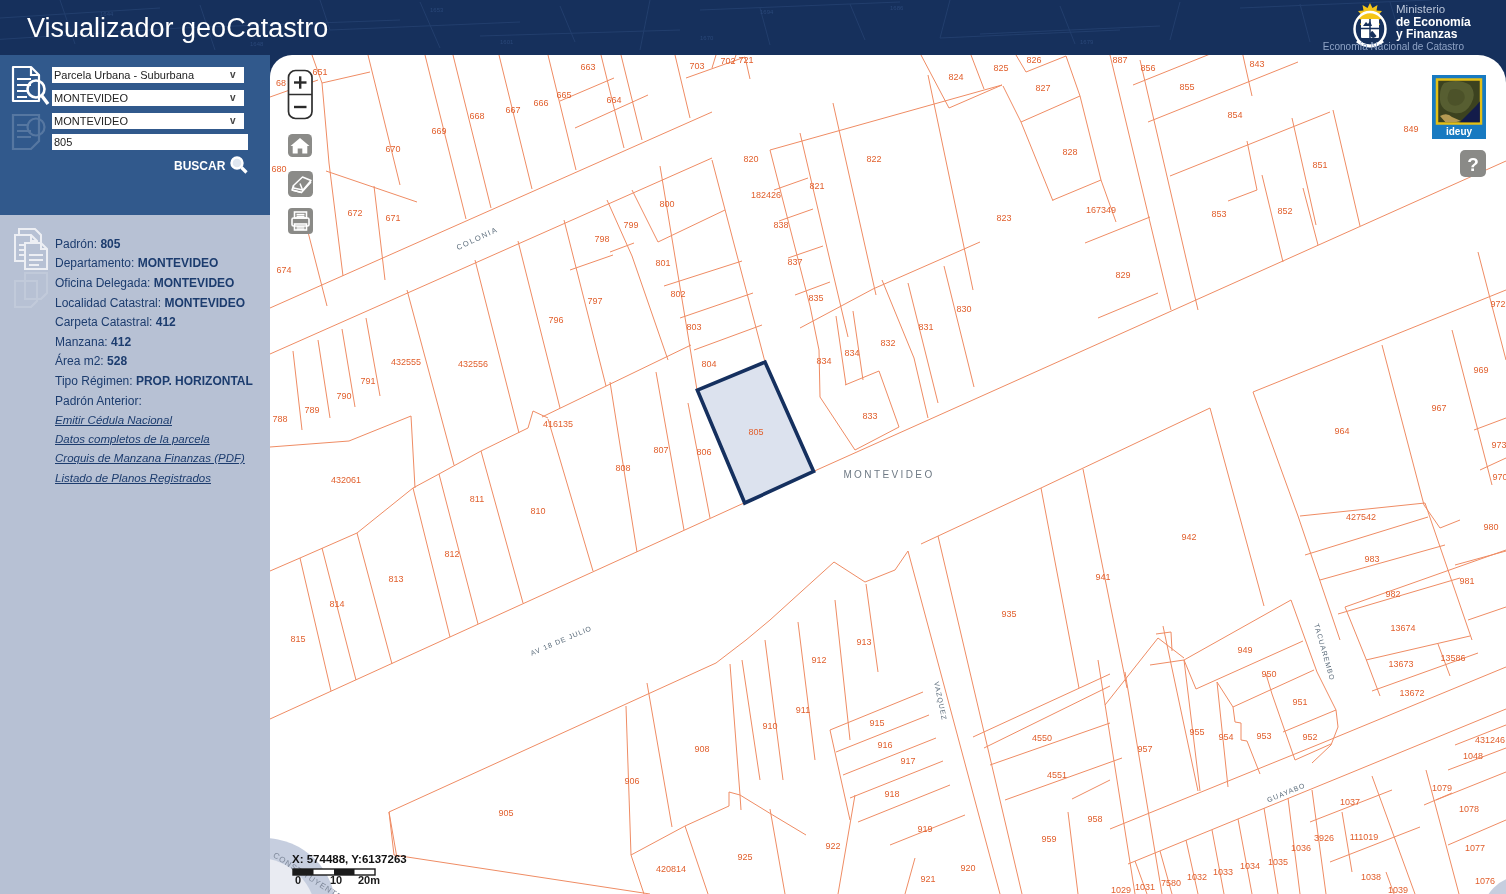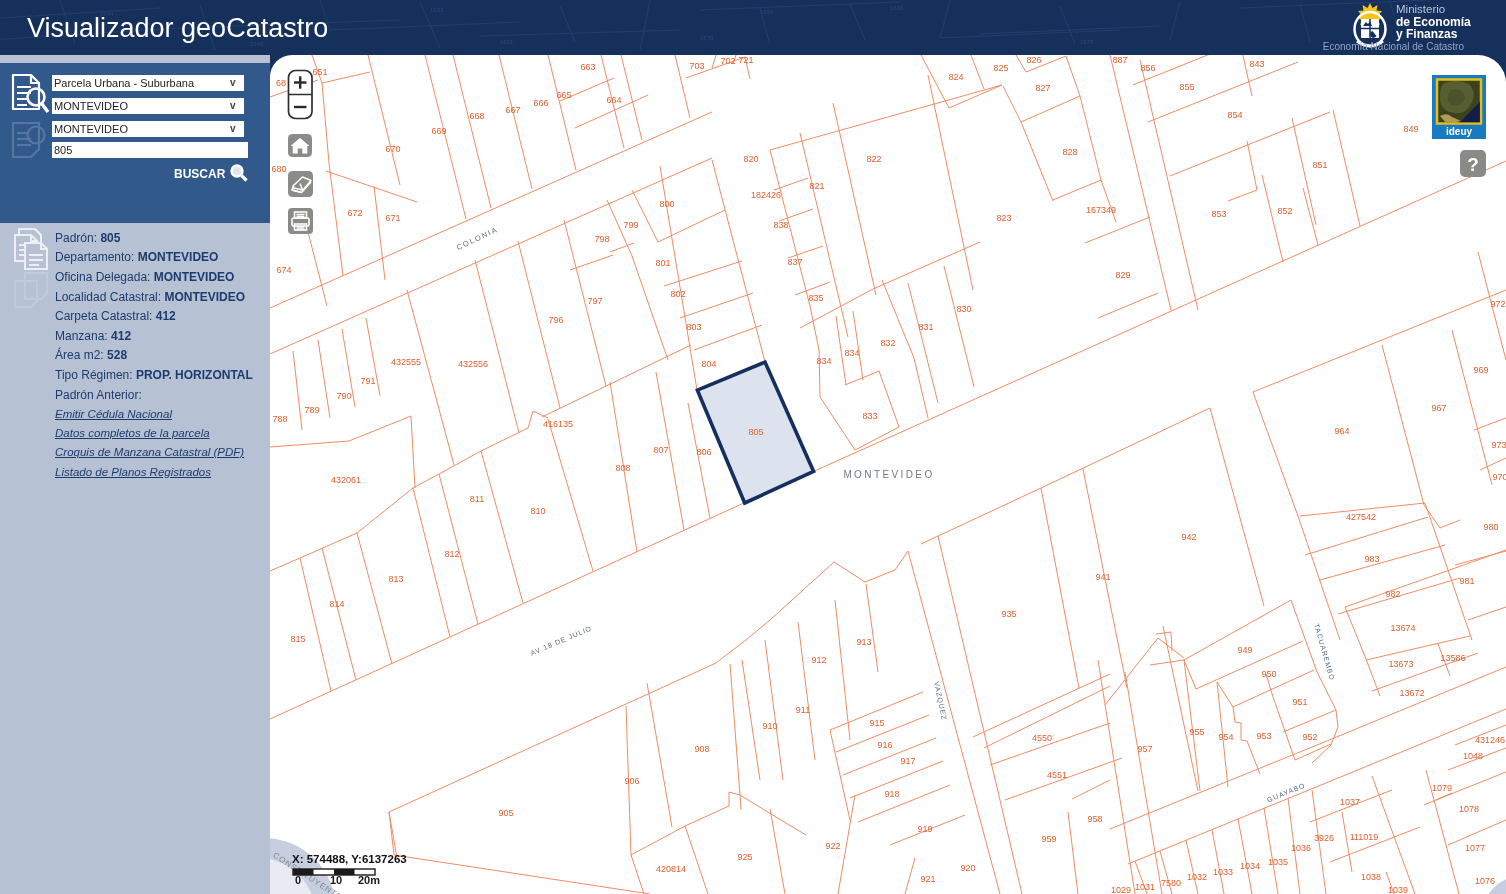--- a/index.html
+++ b/index.html
@@ -3,25 +3,25 @@
 <meta charset="utf-8">
 <style>
   html,body{margin:0;padding:0;}
   body{width:1506px;height:894px;overflow:hidden;font-family:"Liberation Sans",sans-serif;background:#fff;}
   #header{position:absolute;left:0;top:0;width:1506px;height:55px;background:#16305c;overflow:hidden;}
   #header .tex{position:absolute;left:0;top:0;width:1506px;height:55px;}
   #title{position:absolute;left:27px;top:13px;color:#fff;font-size:27px;font-weight:normal;}
   #logo{position:absolute;right:8px;top:0;width:190px;height:55px;}
   #dnc{position:absolute;right:42px;top:41px;color:#8fa3c5;font-size:10px;white-space:nowrap;}
   #sidebar{position:absolute;left:0;top:55px;width:270px;height:839px;background:#b7c1d4;}
-  #sbtop{position:absolute;left:0;top:8px;width:320px;height:160px;background:#31598c;padding-left:12px;}
+  #sbtop{position:absolute;left:0;top:0;width:320px;height:160px;background:#31598c;padding-left:12px;}
   #sbtop select,#sbtop input{position:absolute;left:52px;width:192px;height:16px;border:none;background:#fff;font-family:"Liberation Sans",sans-serif;font-size:11px;color:#222;padding:0 2px;border-radius:0;-webkit-appearance:none;appearance:none;}
   .selarrow{position:absolute;color:#444;font-size:10px;font-weight:bold;pointer-events:none;}
   #buscar{position:absolute;left:174px;top:104px;color:#fff;font-weight:bold;font-size:12px;}
-  #sbinfo{position:absolute;left:0;top:147px;width:314px;height:676px;color:#1c3c6e;font-size:12px;padding-left:48px;}
+  #sbinfo{position:absolute;left:0;top:153px;width:314px;height:676px;color:#1c3c6e;font-size:12px;padding-left:48px;}
   #sbinfo .row{position:absolute;left:55px;white-space:nowrap;}
   #sbinfo b{font-weight:bold;}
   #sbinfo a{color:#1c3c6e;font-style:italic;text-decoration:underline;font-size:11.5px;}
   #map{position:absolute;left:270px;top:55px;width:1236px;height:839px;background:#16305c;}
 </style>
 </head>
 <body>
 <div id="header">
   <svg class="tex" width="1506" height="55" viewBox="0 0 1506 55" style="opacity:.9">
     <g stroke="#24406f" stroke-width="1" fill="none">
@@ -111,21 +111,21 @@
     <div class="row" style="top:48px">Departamento: <b>MONTEVIDEO</b></div>
     <div class="row" style="top:68px">Oficina Delegada: <b>MONTEVIDEO</b></div>
     <div class="row" style="top:88px">Localidad Catastral: <b>MONTEVIDEO</b></div>
     <div class="row" style="top:107px">Carpeta Catastral: <b>412</b></div>
     <div class="row" style="top:127px">Manzana: <b>412</b></div>
     <div class="row" style="top:146px">Área m2: <b>528</b></div>
     <div class="row" style="top:166px">Tipo Régimen: <b>PROP. HORIZONTAL</b></div>
     <div class="row" style="top:186px">Padrón Anterior:</div>
     <div class="row" style="top:205px"><a>Emitir Cédula Nacional</a></div>
     <div class="row" style="top:224px"><a>Datos completos de la parcela</a></div>
-    <div class="row" style="top:243px"><a>Croquis de Manzana Catastral (PDF)</a></div>
+    <div class="row" style="top:243px"><a>Croquis de Manzana Finanzas (PDF)</a></div>
     <div class="row" style="top:263px"><a>Listado de Planos Registrados</a></div>
   </div>
 </div>
 
 <div id="map">
 <svg width="1236" height="839" viewBox="270 55 1236 839">
   <defs>
     <clipPath id="mmclip">
           <rect x="1438.2" y="80.7" width="41.6" height="41.6"></rect>
         </clipPath>

